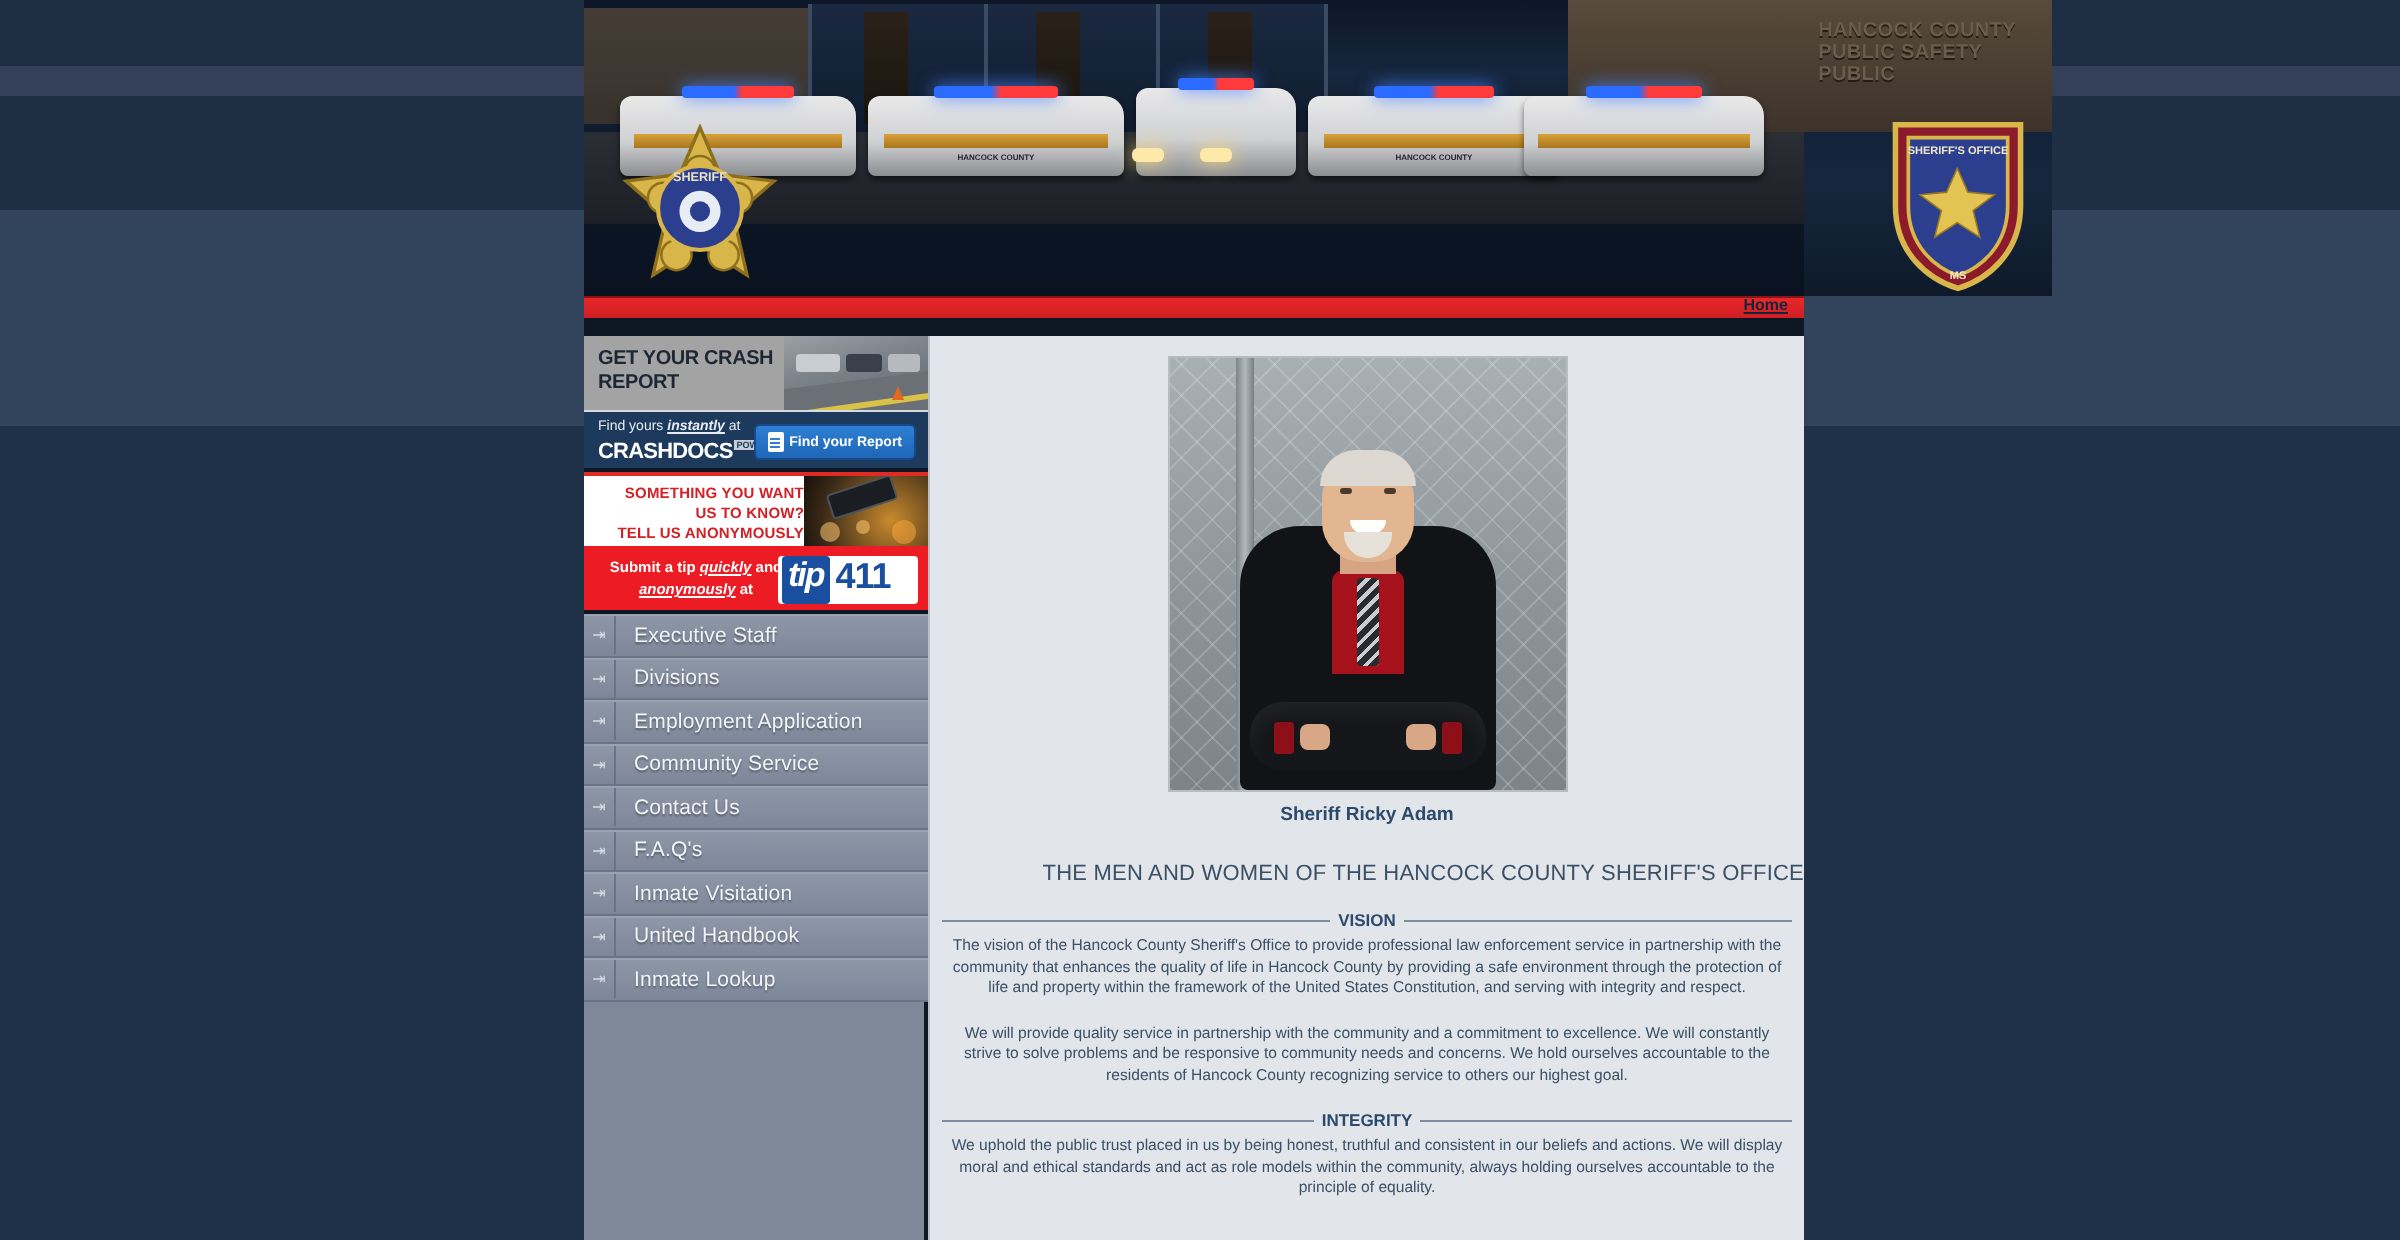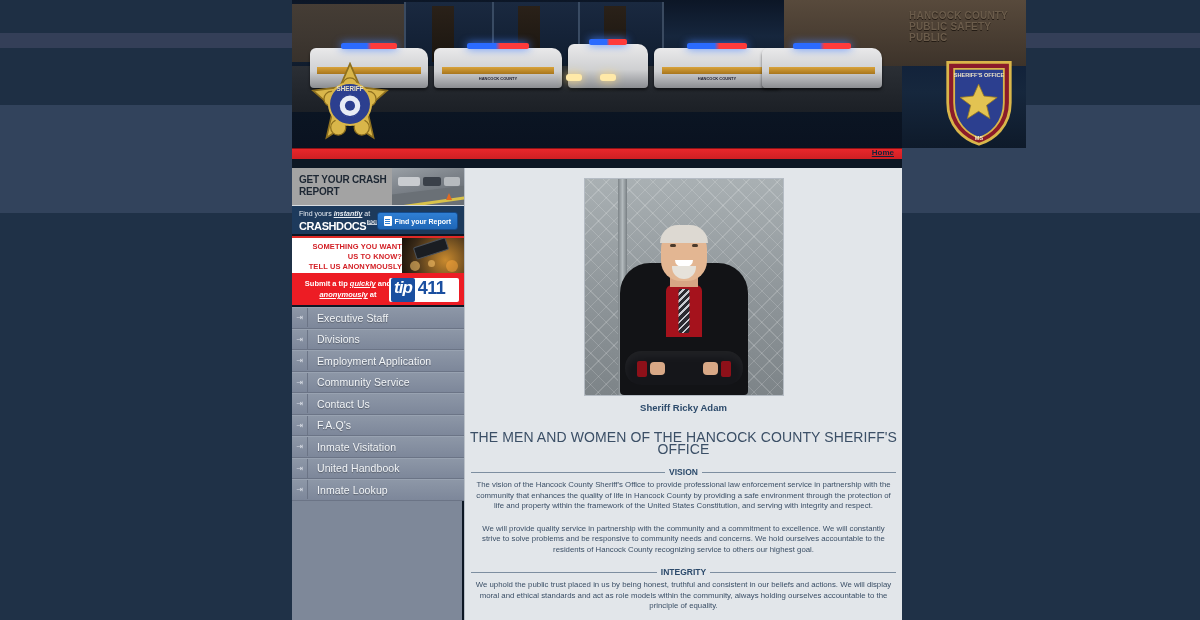--- a/index.html
+++ b/index.html
@@ -346,22 +346,22 @@
   .smile {
     position:absolute; left:50%; bottom:128px; transform:translateX(-50%);
     width:18px; height:7px; background:#fff; border-radius:0 0 9px 9px;
   }
 
   .caption {
     margin-top:6px; font-size:9.5px; font-weight:bold; color:#2c4a6b;
   }
 
   .values-intro {
-    margin-top:18px; text-align:center;
-    font-size:14px; color:#3b4f66; line-height:12px; letter-spacing:.1px;
+    margin-top:18px; text-align:right;
+    font-size:11px; color:#3b4f66; line-height:12px; letter-spacing:.1px;
   }
 
   .section { margin-top:12px; padding:0 6px; }
   .sec-head {
     display:flex; align-items:center; gap:4px;
     font-size:8.5px; font-weight:bold; color:#2c4a6b;
   }
   .sec-head .rule { flex:1; height:1px; background:#7d8ea0; }
   .sec-body {
     margin-top:3px; text-align:center;

